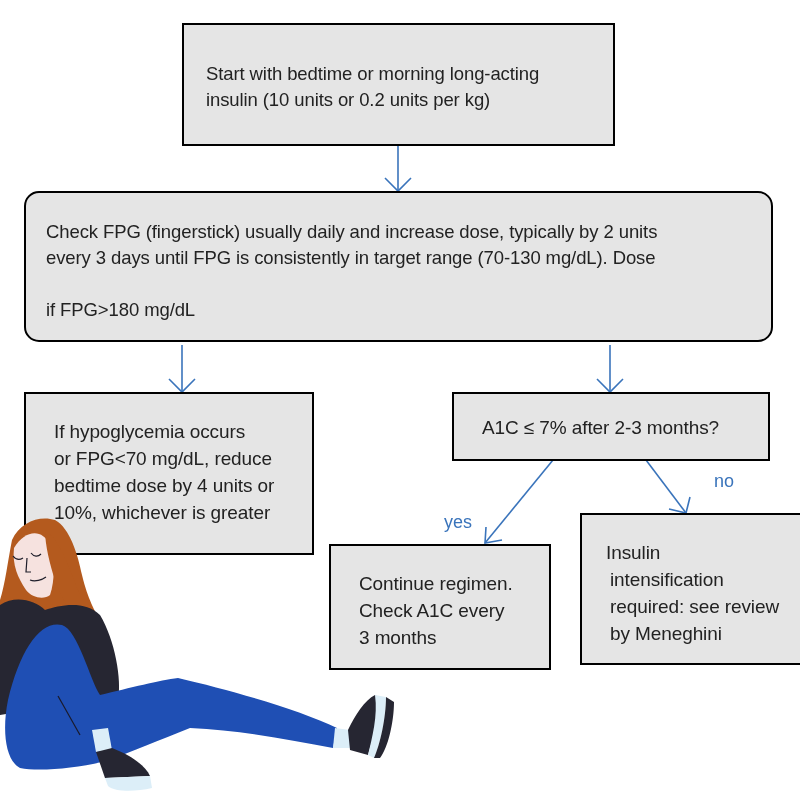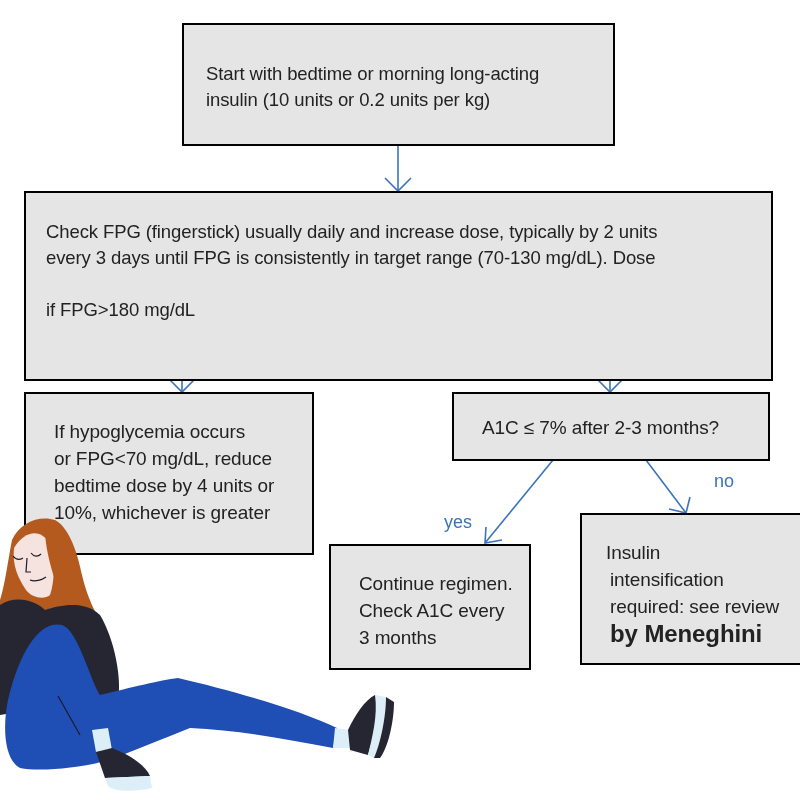--- a/index.html
+++ b/index.html
@@ -32,51 +32,51 @@
     <line x1="646" y1="460" x2="686" y2="513"></line>
     <polyline points="690,497 686,513 669,509"></polyline>
   </g>
 </svg>
 
 <div class="box" style="left:182px; top:23px; width:433px; height:123px;">
   <div class="txt" style="left:22px; top:36px;">Start with bedtime or morning long-acting</div>
   <div class="txt" style="left:22px; top:62px;">insulin (10 units or 0.2 units per kg)</div>
 </div>
 
-<div class="box" style="left:24px; top:191px; width:749px; height:190px;">
+<div class="box" style="left:24px; top:191px; width:749px; height:151px;border-radius:15px;">
   <div class="txt" style="left:20px; top:26px;">Check FPG (fingerstick) usually daily and increase dose, typically by 2 units</div>
   <div class="txt" style="left:20px; top:52px;">every 3 days until FPG is consistently in target range (70-130 mg/dL). Dose</div>
   <div class="txt" style="left:20px; top:104px;">if FPG&gt;180 mg/dL</div>
 </div>
 
 <div class="box" style="left:24px; top:392px; width:290px; height:163px;">
   <div class="txt" style="left:28px; top:25px; font-size:19px;">If hypoglycemia occurs</div>
   <div class="txt" style="left:28px; top:52px; font-size:19px;">or FPG&lt;70 mg/dL, reduce</div>
   <div class="txt" style="left:28px; top:79px; font-size:19px;">bedtime dose by 4 units or</div>
   <div class="txt" style="left:28px; top:106px; font-size:19px;">10%, whichever is greater</div>
 </div>
 
 <div class="box" style="left:452px; top:392px; width:318px; height:69px;">
   <div class="txt" style="left:28px; top:21px; font-size:19px;">A1C ≤ 7% after 2-3 months?</div>
 </div>
 
 <div class="label" style="left:444px; top:512px;">yes</div>
 <div class="label" style="left:694px; top:471px;margin-left:20px;">no</div>
 
-<div class="box" style="left:329px; top:544px; width:202px; height:126px;text-align:center;">
+<div class="box" style="left:329px; top:544px; width:222px; height:126px;text-align:center;">
   <div class="txt" style="left:28px; top:25px; font-size:19px;">Continue regimen.</div>
   <div class="txt" style="left:28px; top:52px; font-size:19px;">Check A1C every</div>
   <div class="txt" style="left:28px; top:79px; font-size:19px;">3 months</div>
 </div>
 
 <div class="box" style="left:580px; top:513px; width:230px; height:152px;">
   <div class="txt" style="left:24px; top:25px; font-size:19px;">Insulin</div>
   <div class="txt" style="left:28px; top:52px; font-size:19px;">intensification</div>
   <div class="txt" style="left:28px; top:79px; font-size:19px;">required: see review</div>
-  <div class="txt" style="left:28px; top:106px; font-size:24px;font-weight:bold;">by Meneghini</div>
+  <div class="txt" style="left:28px; top:106px; font-size:19px;">by Meneghini</div>
 </div>
 
 <svg class="person" width="800" height="800">
 
   <path fill="#b45a1e" d="M12,540 C20,522 40,515 55,520 C70,528 78,555 82,575 C88,600 95,610 100,622 L60,628 L30,625 L0,620 L0,600 C5,585 8,560 12,540 Z"></path>
 
   <path fill="#f6e2df" d="M14,548 C25,530 42,528 50,545 C55,560 55,580 50,595 C44,600 32,598 26,590 C18,578 12,565 14,548 Z"></path>
 
   <g stroke="#1e1e2a" stroke-width="1.2" fill="none">
     <path d="M13,556 C16,560 20,560 23,558"></path>

